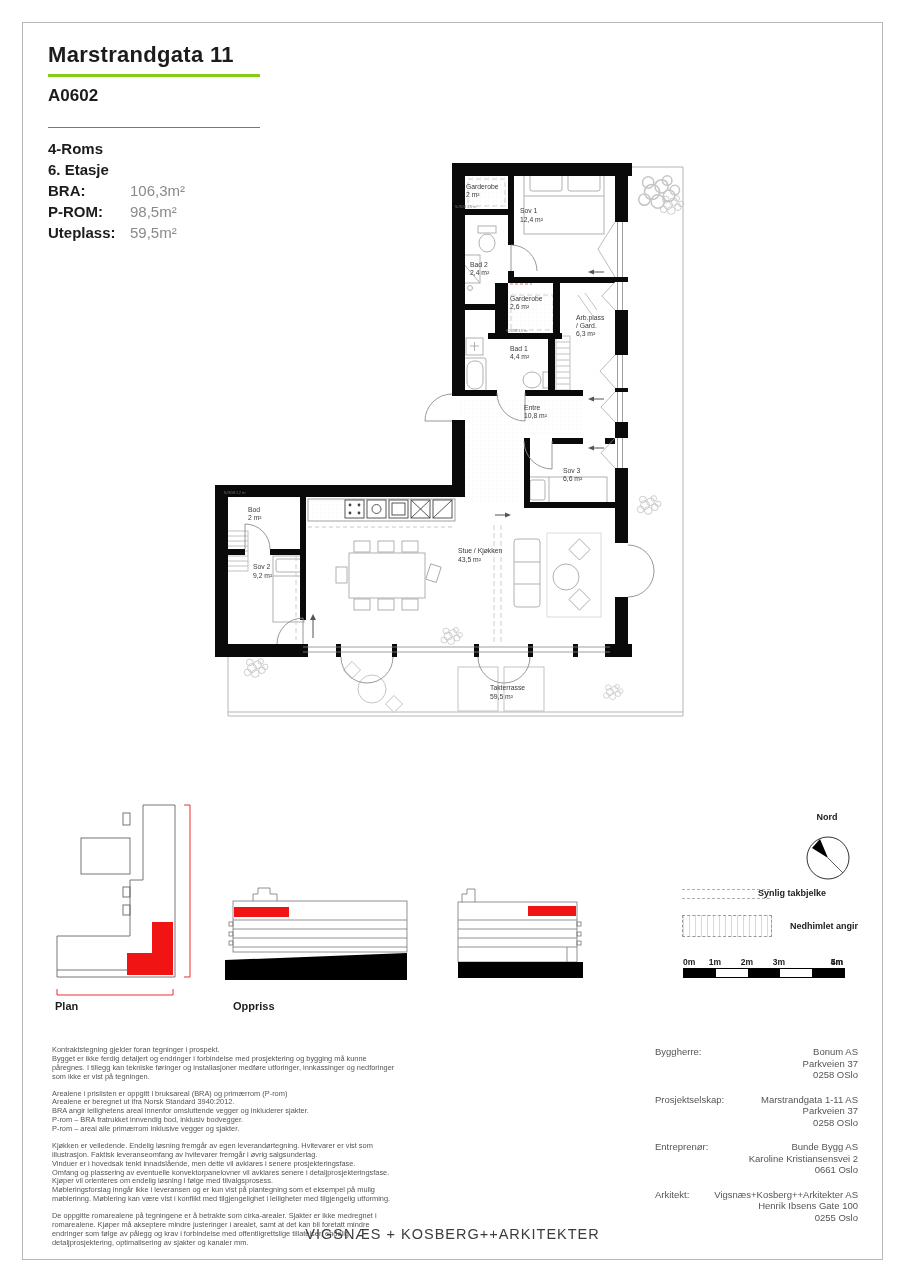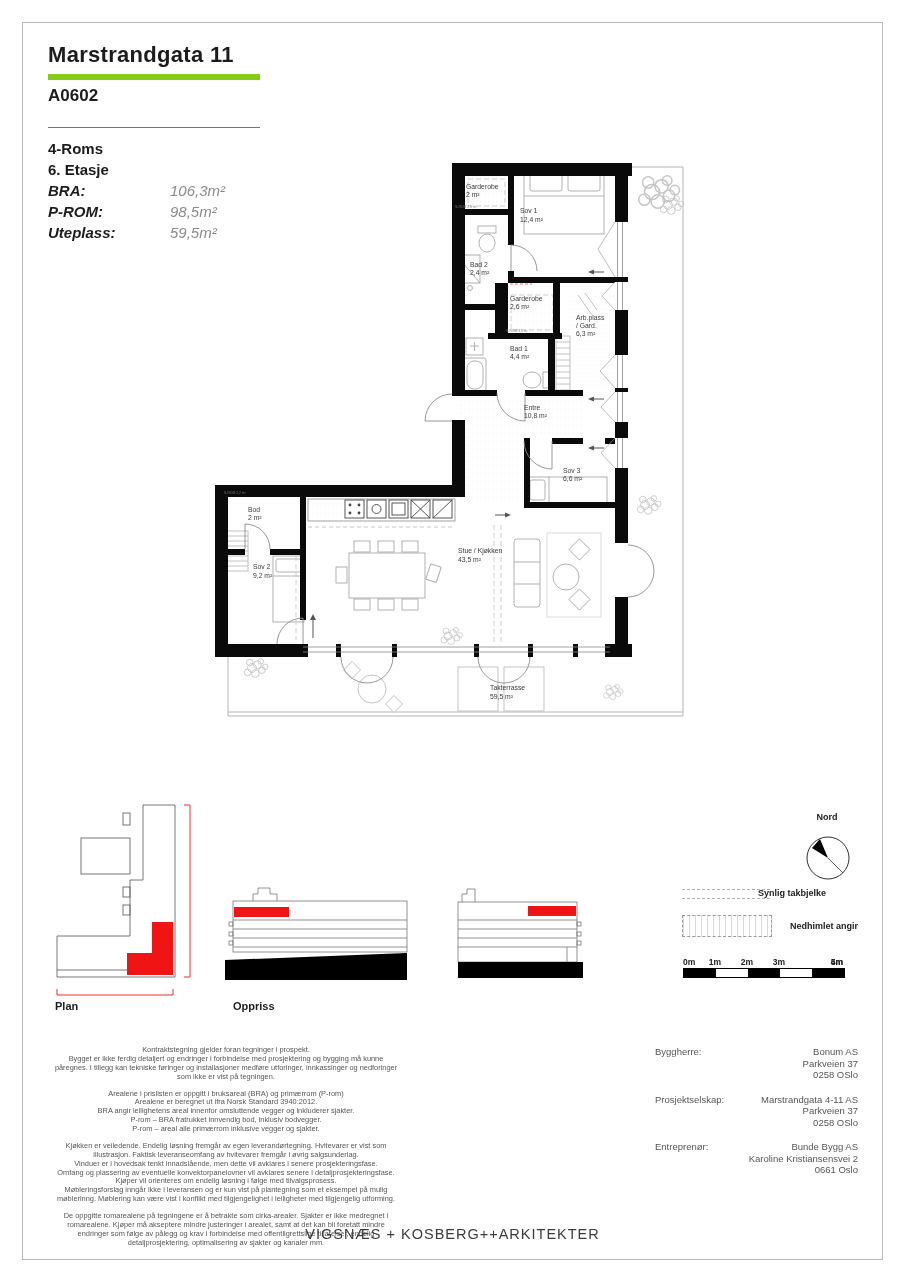--- a/index.html
+++ b/index.html
@@ -1,29 +1,29 @@
 <!DOCTYPE html>
 <html><head>
 <meta charset="utf-8">
 <style>
   html,body{margin:0;padding:0;background:#fff;}
   #page{position:relative;width:905px;height:1280px;background:#fff;
         font-family:"Liberation Sans",sans-serif;color:#222;overflow:hidden;}
   #frame{position:absolute;left:22px;top:22px;width:859px;height:1236px;
          border:1px solid #b8b8b8;}
   
-  .title-wrap{position:absolute;left:48px;top:42px;width:212px;border-bottom:6px solid #84cc16;padding-bottom:6px;}
+  .title-wrap{position:absolute;left:48px;top:42px;width:212px;border-bottom:3px solid #84cc16;padding-bottom:6px;}
   .title-wrap h1{margin:0;font-size:22px;font-weight:600;letter-spacing:.3px;color:#1c1c1c;}
   .unit-wrap{position:absolute;left:48px;top:86px;width:212px;border-bottom:1px solid #777;padding-bottom:21px;}
   .unit-wrap h2{margin:0;font-size:17px;font-weight:700;color:#1c1c1c;}
   .summary{position:absolute;left:48px;top:138px;font-size:15px;line-height:21px;}
   .summary .b{font-weight:700;color:#1c1c1c;}
-  .mrow{display:flex;font-style:italic;}
+  .mrow{display:flex;}
   .mrow .lab{width:82px;font-weight:700;color:#1c1c1c;}
-  .mrow .val{color:#8a8a8a;margin-left:40px;}
+  .mrow .val{color:#8a8a8a;}
   
   #planwrap{position:absolute;left:205px;top:155px;width:490px;height:575px;}
   
   #sitewrap{position:absolute;left:40px;top:795px;width:170px;height:210px;}
   #elev1wrap{position:absolute;left:215px;top:880px;width:200px;height:105px;}
   #elev2wrap{position:absolute;left:450px;top:880px;width:140px;height:105px;}
   #northwrap{position:absolute;left:792px;top:826px;width:70px;height:62px;}
   .north-label{position:absolute;left:792px;top:812px;width:70px;text-align:center;
                font-size:9px;font-weight:700;color:#222;}
   .drw-label{position:absolute;font-size:11px;font-weight:700;color:#1c1c1c;}
@@ -38,21 +38,21 @@
   #scaleticks{position:relative;height:11px;font-size:8.5px;font-weight:700;color:#222;}
   #scaleticks span{position:absolute;top:0;transform:translateX(-50%);}
   #scaleticks span:first-child{transform:none;}
   #scaleticks span:last-child{transform:translateX(-100%);}
   #scalesegs{display:flex;width:160px;height:8px;border:1px solid #000;}
   #scalesegs div{width:32px;height:8px;}
   .seg-b{background:#000;} .seg-w{background:#fff;}
   
   #legal{position:absolute;left:52px;top:1046px;width:348px;font-size:7.4px;
          line-height:1.2;color:#555;}
-  #legal p{margin:0 0 8px 0;white-space:pre-line;text-align:center;}
+  #legal p{margin:0 0 8px 0;white-space:pre-line;}
   #contacts{position:absolute;left:655px;top:1046px;width:203px;font-size:9.5px;color:#555;}
   .crow{display:flex;justify-content:space-between;margin-bottom:13px;}
   .crow .role{white-space:nowrap;}
   .crow .lines{text-align:right;line-height:11.5px;}
   
   #footer{position:absolute;left:0;top:1226px;width:905px;text-align:center;
           font-size:14.5px;letter-spacing:1px;color:#3c3c3c;}
   svg text{font-family:"Liberation Sans",sans-serif;}
 </style>
 </head>
@@ -472,29 +472,37 @@
       <span class="role">Byggherre:</span>
       <span class="lines">
         <span>Bonum AS</span><br>
         <span>Parkveien 37</span><br>
         <span>0258 OSlo</span>
       </span>
     </div>
     <div class="crow">
       <span class="role">Prosjektselskap:</span>
       <span class="lines">
-        <span>Marstrandgata 4-11 AS</span><br>
+        <span>Marstrandgata 1-11 AS</span><br>
         <span>Parkveien 37</span><br>
         <span>0258 OSlo</span>
       </span>
     </div>
     <div class="crow">
       <span class="role">Entreprenør:</span>
       <span class="lines">
         <span>Bunde Bygg AS</span><br>
         <span>Karoline Kristiansensvei 2</span><br>
         <span>0661 Oslo</span>
       </span>
     </div>
+    <div class="crow">
+      <span class="role">Arkitekt:</span>
+      <span class="lines">
+        <span>Vigsnæs+Kosberg++Arkitekter AS</span><br>
+        <span>Henrik Ibsens Gate 100</span><br>
+        <span>0255 Oslo</span>
+      </span>
+    </div>
   </div>
 
   <div id="footer">VIGSNÆS + KOSBERG++ARKITEKTER</div>
 </div>
 
 </body></html>

